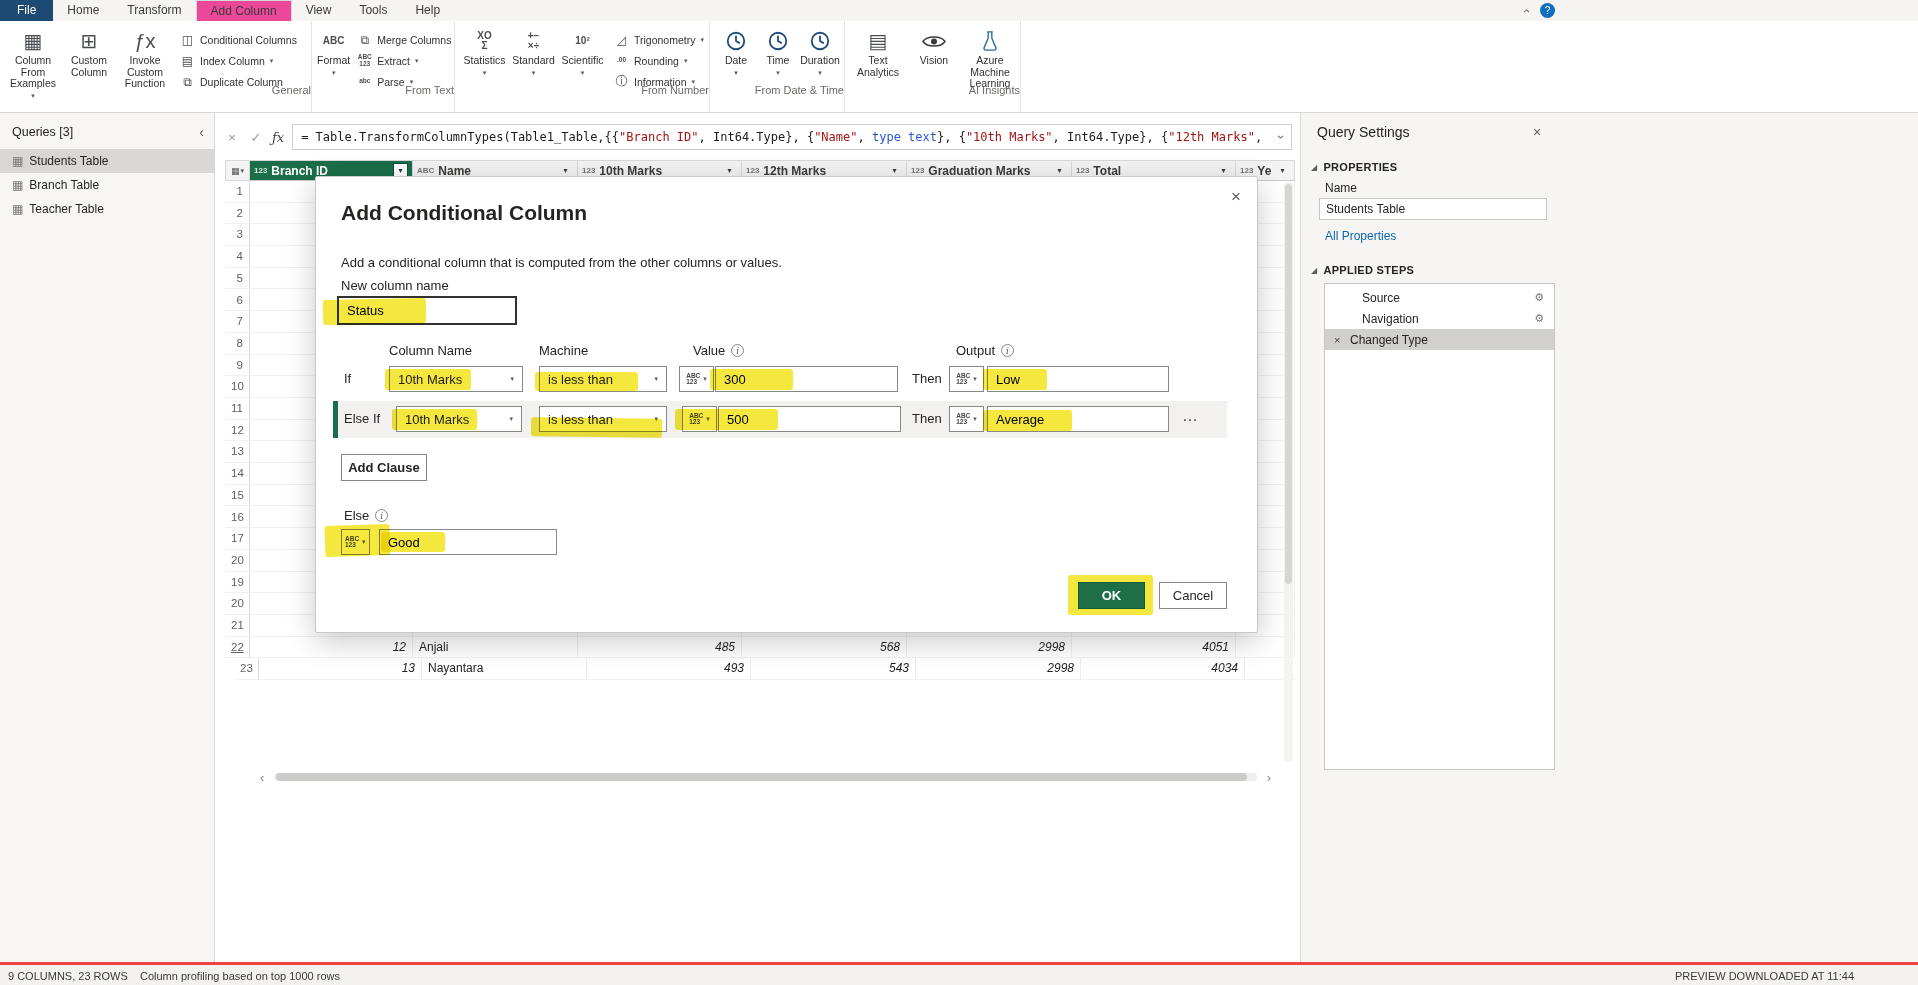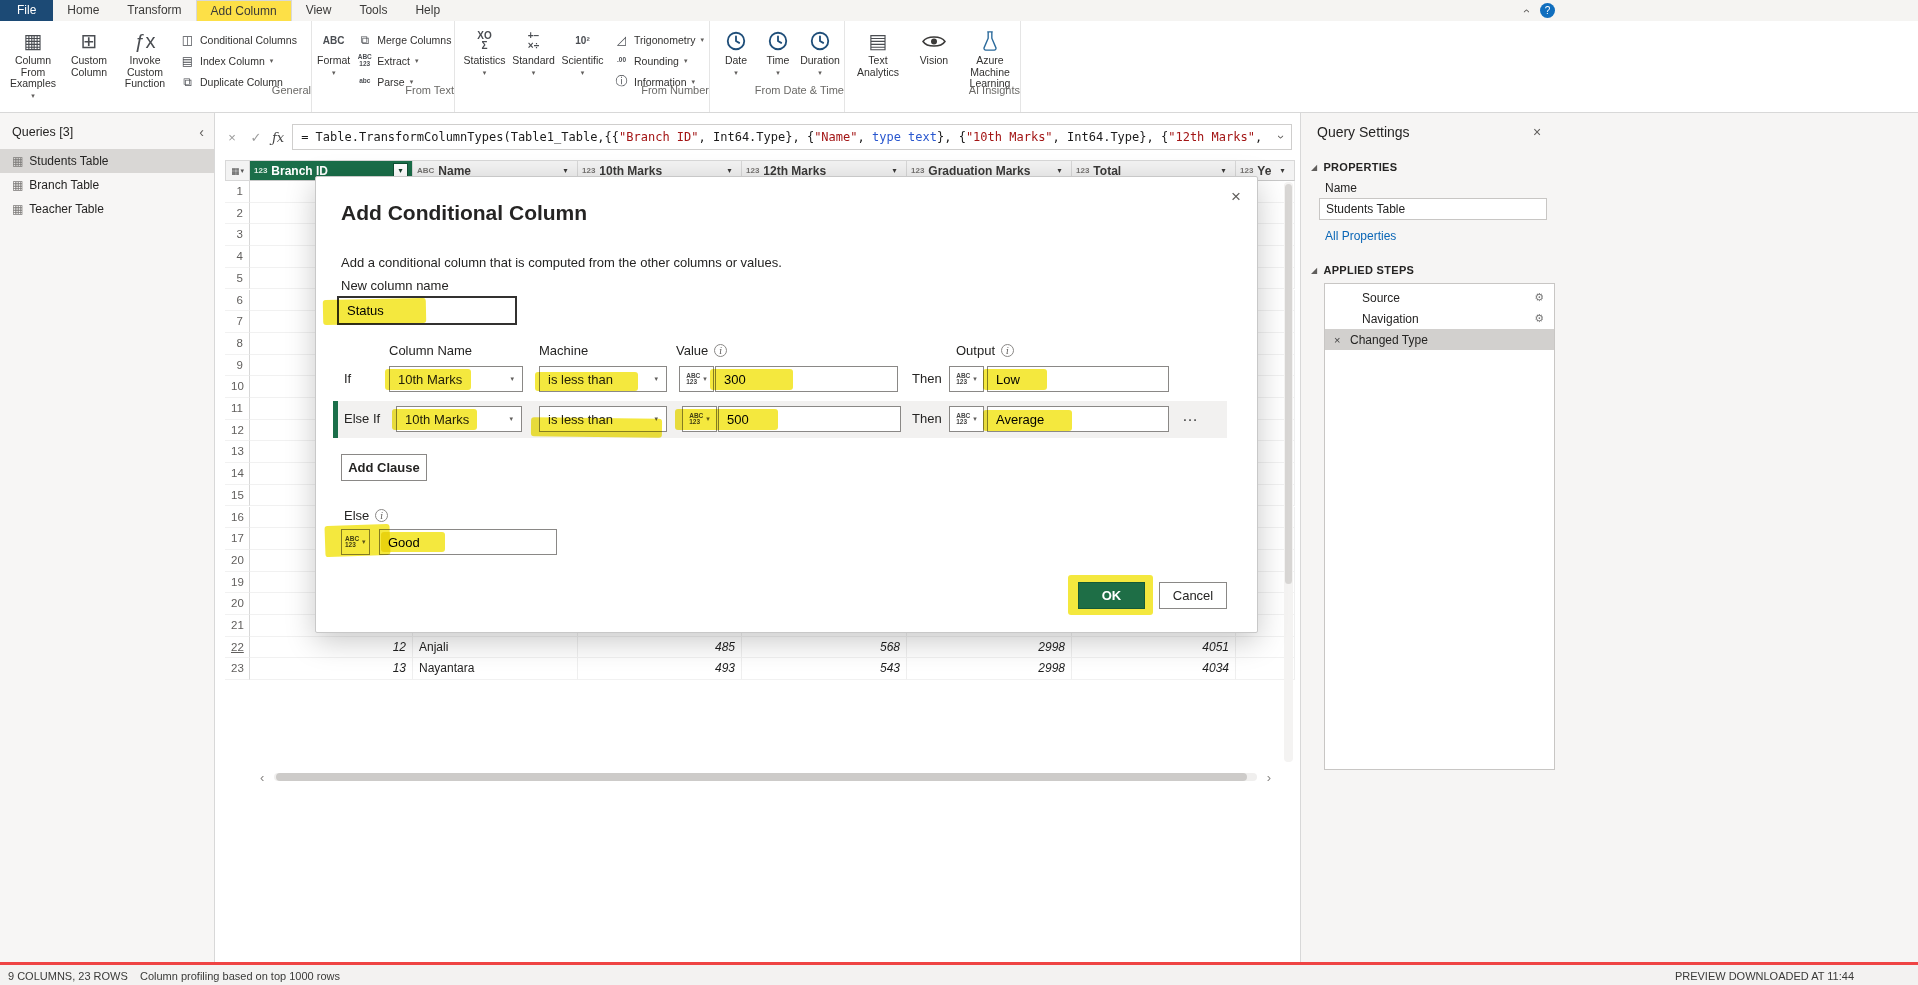--- a/index.html
+++ b/index.html
@@ -3,21 +3,21 @@
 <meta charset="utf-8">
 <style>
 *{box-sizing:border-box;margin:0;padding:0}
 html,body{width:1918px;height:985px}
 body{position:relative;font-family:"Liberation Sans","DejaVu Sans",sans-serif;background:#fff;overflow:hidden;color:#252423}
 
 .tabbar{position:absolute;left:0;top:0;width:100%;height:21px;background:#f5f4f2;display:flex;z-index:20}
 #tabs{display:flex}
 .tab{padding:0 14px;font-size:12px;line-height:21px;color:#3b3a39;white-space:nowrap}
 .tab.file{background:#1c4a75;color:#fff;padding:0 17px}
-.tab.active{background:#fde047;border:1px solid #d8d8d8;border-bottom:none}
+.tab.active{background:#ec4899;border:1px solid #d8d8d8;border-bottom:none}
 .tab-right{position:absolute;left:1524px;top:0;height:21px;display:flex;align-items:center;gap:12px}
 .tr-chev{display:inline-block;transform:rotate(-90deg);font-size:12px;color:#605e5c}
 .tr-help{width:15px;height:15px;border-radius:50%;background:#106ebe;color:#fff;font-size:10px;display:flex;align-items:center;justify-content:center}
 
 .ribbon{position:absolute;left:0;top:21px;width:100%;height:92px;background:#fff;border-bottom:1px solid #d8d8d8;display:flex;z-index:19}
 .rgroup{position:relative;height:100%;border-right:1px solid #e5e5e5;flex:0 0 auto}
 .g0{width:312px}.g1{width:143px}.g2{width:255px}.g3{width:135px}.g4{width:176px}
 .rgc{display:flex;align-items:flex-start;padding:4px 2px 0 5px;height:76px}
 .rglabel{position:absolute;bottom:16px;left:0;right:0;text-align:right;font-size:11px;color:#6b6a67}
 .rbig{display:flex;flex-direction:column;align-items:center;width:56px;padding-top:2px;text-align:center}
@@ -89,21 +89,21 @@
 .st2{position:absolute;left:140px;top:5px}
 .st3{position:absolute;right:64px;top:5px}
 
 .dialog{position:absolute;left:315px;top:176px;width:943px;height:457px;background:#fff;border:1px solid #c8c8c8;border-radius:2px;box-shadow:0 8px 30px rgba(0,0,0,.22);z-index:30;font-size:13px}
 .dlg-close{position:absolute;left:915px;top:10px;font-size:17px;color:#605e5c}
 .dlg-title{position:absolute;left:25px;top:24px;font-size:21px;font-weight:700;color:#252423}
 .dlg-desc{position:absolute;left:25px;top:78px;font-size:13px;color:#252423}
 .ncl{position:absolute;left:25px;top:101px}
 .nci{position:absolute;left:22px;top:120px;width:178px;height:27px;border:1px solid #323130;padding:0 8px;font-size:13px;font-family:inherit;background:transparent;z-index:2;outline:1px solid #323130}
 .hdr{position:absolute;top:166px;font-size:13px;color:#252423;display:flex;align-items:center;gap:6px}
-.h-col{left:73px}.h-op{left:223px}.h-val{left:360px}.h-out{left:640px}
+.h-col{left:73px}.h-op{left:223px}.h-val{left:377px}.h-out{left:640px}
 .info{width:13px;height:13px;border:1px solid #8a8886;border-radius:50%;font-size:9px;display:inline-flex;align-items:center;justify-content:center;color:#605e5c;font-style:italic;font-family:"DejaVu Serif",serif;flex:0 0 auto}
 .strip{position:absolute;left:17px;top:224px;width:894px;height:37px;background:#f2f1f0}
 .stripbar{position:absolute;left:17px;top:224px;width:5px;height:37px;background:#1a6e49}
 .crow{position:absolute;left:0;width:943px;height:26px}
 .r0{top:189px}.r1{top:229px}
 .clab{position:absolute;left:28px;top:5px}
 .csel{position:absolute;height:26px;border:1px solid #8a8886;background:#fff;display:flex;align-items:center;justify-content:space-between;padding:0 8px;font-size:13px}
 .c-col{left:73px;width:134px}
 .r1 .c-col{left:80px;width:126px}
 .c-op{left:223px;width:128px}
@@ -610,21 +610,21 @@
       <div class="grow" style="top: 482.7px;">
         <div class="gcell rncell" style="left: 0px; width: 25px; text-decoration: underline;">22</div>
         <div class="gcell num" style="left: 25px; width: 163px;">12</div>
         <div class="gcell txt" style="left: 188px; width: 165px;">Anjali</div>
         <div class="gcell num" style="left: 353px; width: 164px;">485</div>
         <div class="gcell num" style="left: 517px; width: 165px;">568</div>
         <div class="gcell num" style="left: 682px; width: 165px;">2998</div>
         <div class="gcell num" style="left: 847px; width: 164px;">4051</div>
         <div class="gcell " style="left: 1011px; width: 59px;"></div>
       </div>
-      <div class="grow" style="top: 504.4px;">
+      <div class="grow" style="top: 504.4px; margin-left: 9px;">
         <div class="gcell rncell" style="left: 0px; width: 25px;">23</div>
         <div class="gcell num" style="left: 25px; width: 163px;">13</div>
         <div class="gcell txt" style="left: 188px; width: 165px;">Nayantara</div>
         <div class="gcell num" style="left: 353px; width: 164px;">493</div>
         <div class="gcell num" style="left: 517px; width: 165px;">543</div>
         <div class="gcell num" style="left: 682px; width: 165px;">2998</div>
         <div class="gcell num" style="left: 847px; width: 164px;">4034</div>
         <div class="gcell " style="left: 1011px; width: 59px;"></div>
       </div>
     </div>

